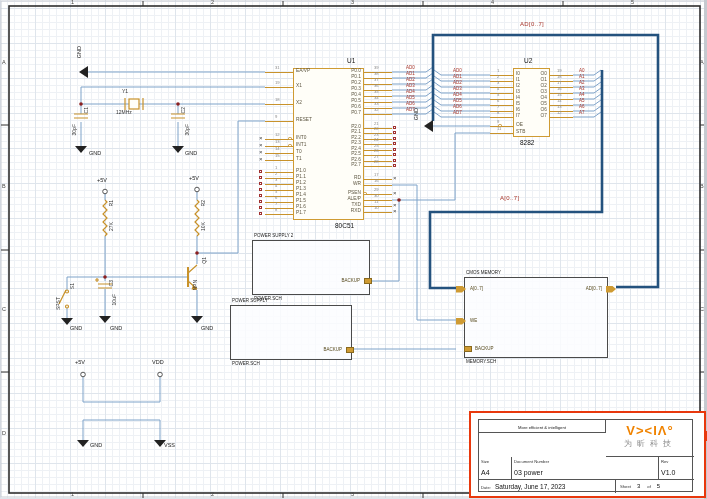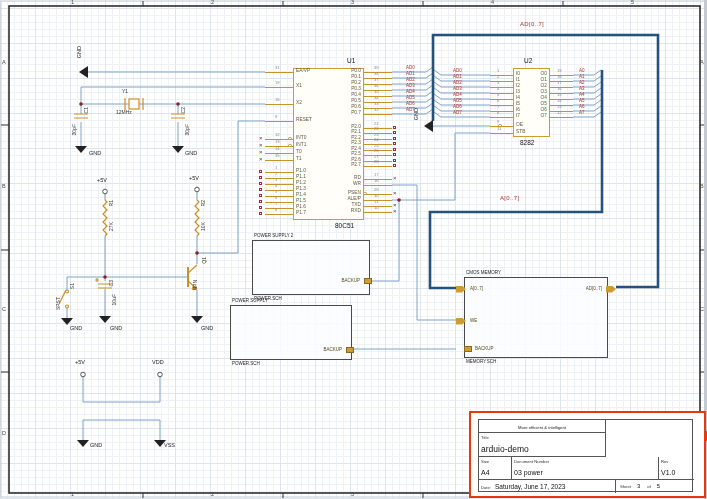--- a/index.html
+++ b/index.html
@@ -630,23 +630,23 @@
     <span class="portlbl" style="left:10px;top:69px">BACKUP</span>
     <i class="port-arrow" style="right:-9px;top:7.5px"></i>
     <span class="portlbl" style="right:5px;top:9px">AD[0..7]</span>
   </div>
 
   <div class="tb">
     <div class="tb-table">
       <div class="tb-r1">
         <span class="tagline">More efficient &amp; intelligent</span>
       </div>
-      <div class="tb-r2">
-        <span class="cell-label">Title</span>
-        <div class="tb-title">arduio-demo</div>
+      <div class="tb-logo">
+        <div class="logo-txt">V&gt;&lt;IΛ°</div>
+        <div class="logo-cn">为昕科技</div>
       </div>
       <div class="tb-r3">
         <div class="tb-size">
           <span class="cell-label">Size</span>
           <div class="tb-val">A4</div>
         </div>
         <div class="tb-doc">
           <span class="cell-label">Document Number</span>
           <div class="tb-val">03 power</div>
         </div>

